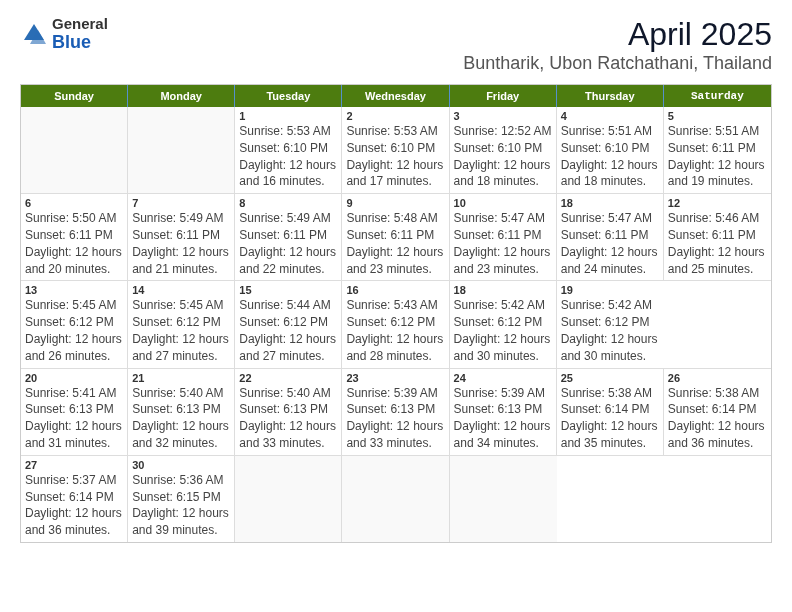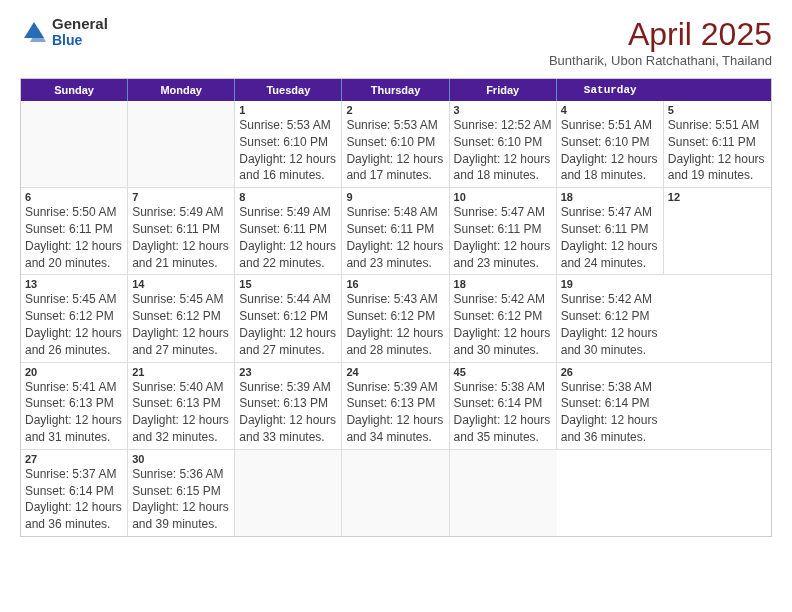--- a/index.html
+++ b/index.html
@@ -32,50 +32,50 @@
       display: flex;
       flex-direction: column;
       line-height: 1.1;
     }
     .logo-general {
       font-size: 15px;
       font-weight: bold;
       color: #333;
     }
     .logo-blue {
-      font-size: 14px;
+      font-size: 18px;
       font-weight: bold;
       color: #1a5db5;
     }
     .logo-icon {
       width: 28px;
       height: 28px;
     }
     .title-block {
       text-align: right;
     }
     .title-month {
       font-size: 32px;
-      color: #7f1d1d;
+      color: #0f172a;
       font-weight: 300;
     }
     .title-location {
-      font-size: 13px;
+      font-size: 18px;
       color: #555;
     }
     .calendar {
       flex: 1;
       display: flex;
       flex-direction: column;
       border: 1px solid #ccc;
     }
     .cal-header {
       display: grid;
       grid-template-columns: repeat(7, 1fr);
-      background: #4c1d95;
+      background: #4d7c0f;
     }
     .cal-header-cell {
       color: #fff;
       font-size: 11px;
       font-weight: bold;
       text-align: center;
       padding: 5px 2px;
       border-right: 1px solid #5590cc;
     }
     .cal-header-cell:last-child {
@@ -139,22 +139,23 @@
       <div class="title-month">April 2025</div>
       <div class="title-location">Buntharik, Ubon Ratchathani, Thailand</div>
     </div>
   </div>
 
   <div class="calendar">
     <div class="cal-header">
     <div class="cal-header-cell">Sunday</div>
         <div class="cal-header-cell">Monday</div>
         <div class="cal-header-cell">Tuesday</div>
+        <div class="cal-header-cell">Wednesday</div>
+        <div class="cal-header-cell">Friday</div>
         <div class="cal-header-cell">Thursday</div>
-        <div class="cal-header-cell">Friday</div>
         <div class="cal-header-cell">Saturday</div>
       </div>
     <div class="cal-body">
     <div class="cal-row">
           <div class="cal-cell empty"></div>
           <div class="cal-cell empty"></div>
           <div class="cal-cell">
             <div class="day-num">1</div>
             <div class="day-info">Sunrise: 5:53 AM
 Sunset: 6:10 PM
@@ -217,20 +218,23 @@
 Daylight: 12 hours and 23 minutes.</div>
           </div>
           <div class="cal-cell">
             <div class="day-num">18</div>
             <div class="day-info">Sunrise: 5:47 AM
 Sunset: 6:11 PM
 Daylight: 12 hours and 24 minutes.</div>
           </div>
           <div class="cal-cell">
             <div class="day-num">12</div>
+            <div class="day-info">Sunrise: 5:46 AM
+Sunset: 6:11 PM
+Daylight: 12 hours and 25 minutes.</div>
           </div>
         </div>
         <div class="cal-row">
           <div class="cal-cell">
             <div class="day-num">13</div>
             <div class="day-info">Sunrise: 5:45 AM
 Sunset: 6:12 PM
 Daylight: 12 hours and 26 minutes.</div>
           </div>
           <div class="cal-cell">
@@ -271,33 +275,39 @@
 Sunset: 6:13 PM
 Daylight: 12 hours and 31 minutes.</div>
           </div>
           <div class="cal-cell">
             <div class="day-num">21</div>
             <div class="day-info">Sunrise: 5:40 AM
 Sunset: 6:13 PM
 Daylight: 12 hours and 32 minutes.</div>
           </div>
           <div class="cal-cell">
+            <div class="day-num">22</div>
+            <div class="day-info">Sunrise: 5:40 AM
+Sunset: 6:13 PM
+Daylight: 12 hours and 33 minutes.</div>
+          </div>
+          <div class="cal-cell">
             <div class="day-num">23</div>
             <div class="day-info">Sunrise: 5:39 AM
 Sunset: 6:13 PM
 Daylight: 12 hours and 33 minutes.</div>
           </div>
           <div class="cal-cell">
             <div class="day-num">24</div>
             <div class="day-info">Sunrise: 5:39 AM
 Sunset: 6:13 PM
 Daylight: 12 hours and 34 minutes.</div>
           </div>
           <div class="cal-cell">
-            <div class="day-num">45</div>
+            <div class="day-num">25</div>
             <div class="day-info">Sunrise: 5:38 AM
 Sunset: 6:14 PM
 Daylight: 12 hours and 35 minutes.</div>
           </div>
           <div class="cal-cell">
             <div class="day-num">26</div>
             <div class="day-info">Sunrise: 5:38 AM
 Sunset: 6:14 PM
 Daylight: 12 hours and 36 minutes.</div>
           </div>

